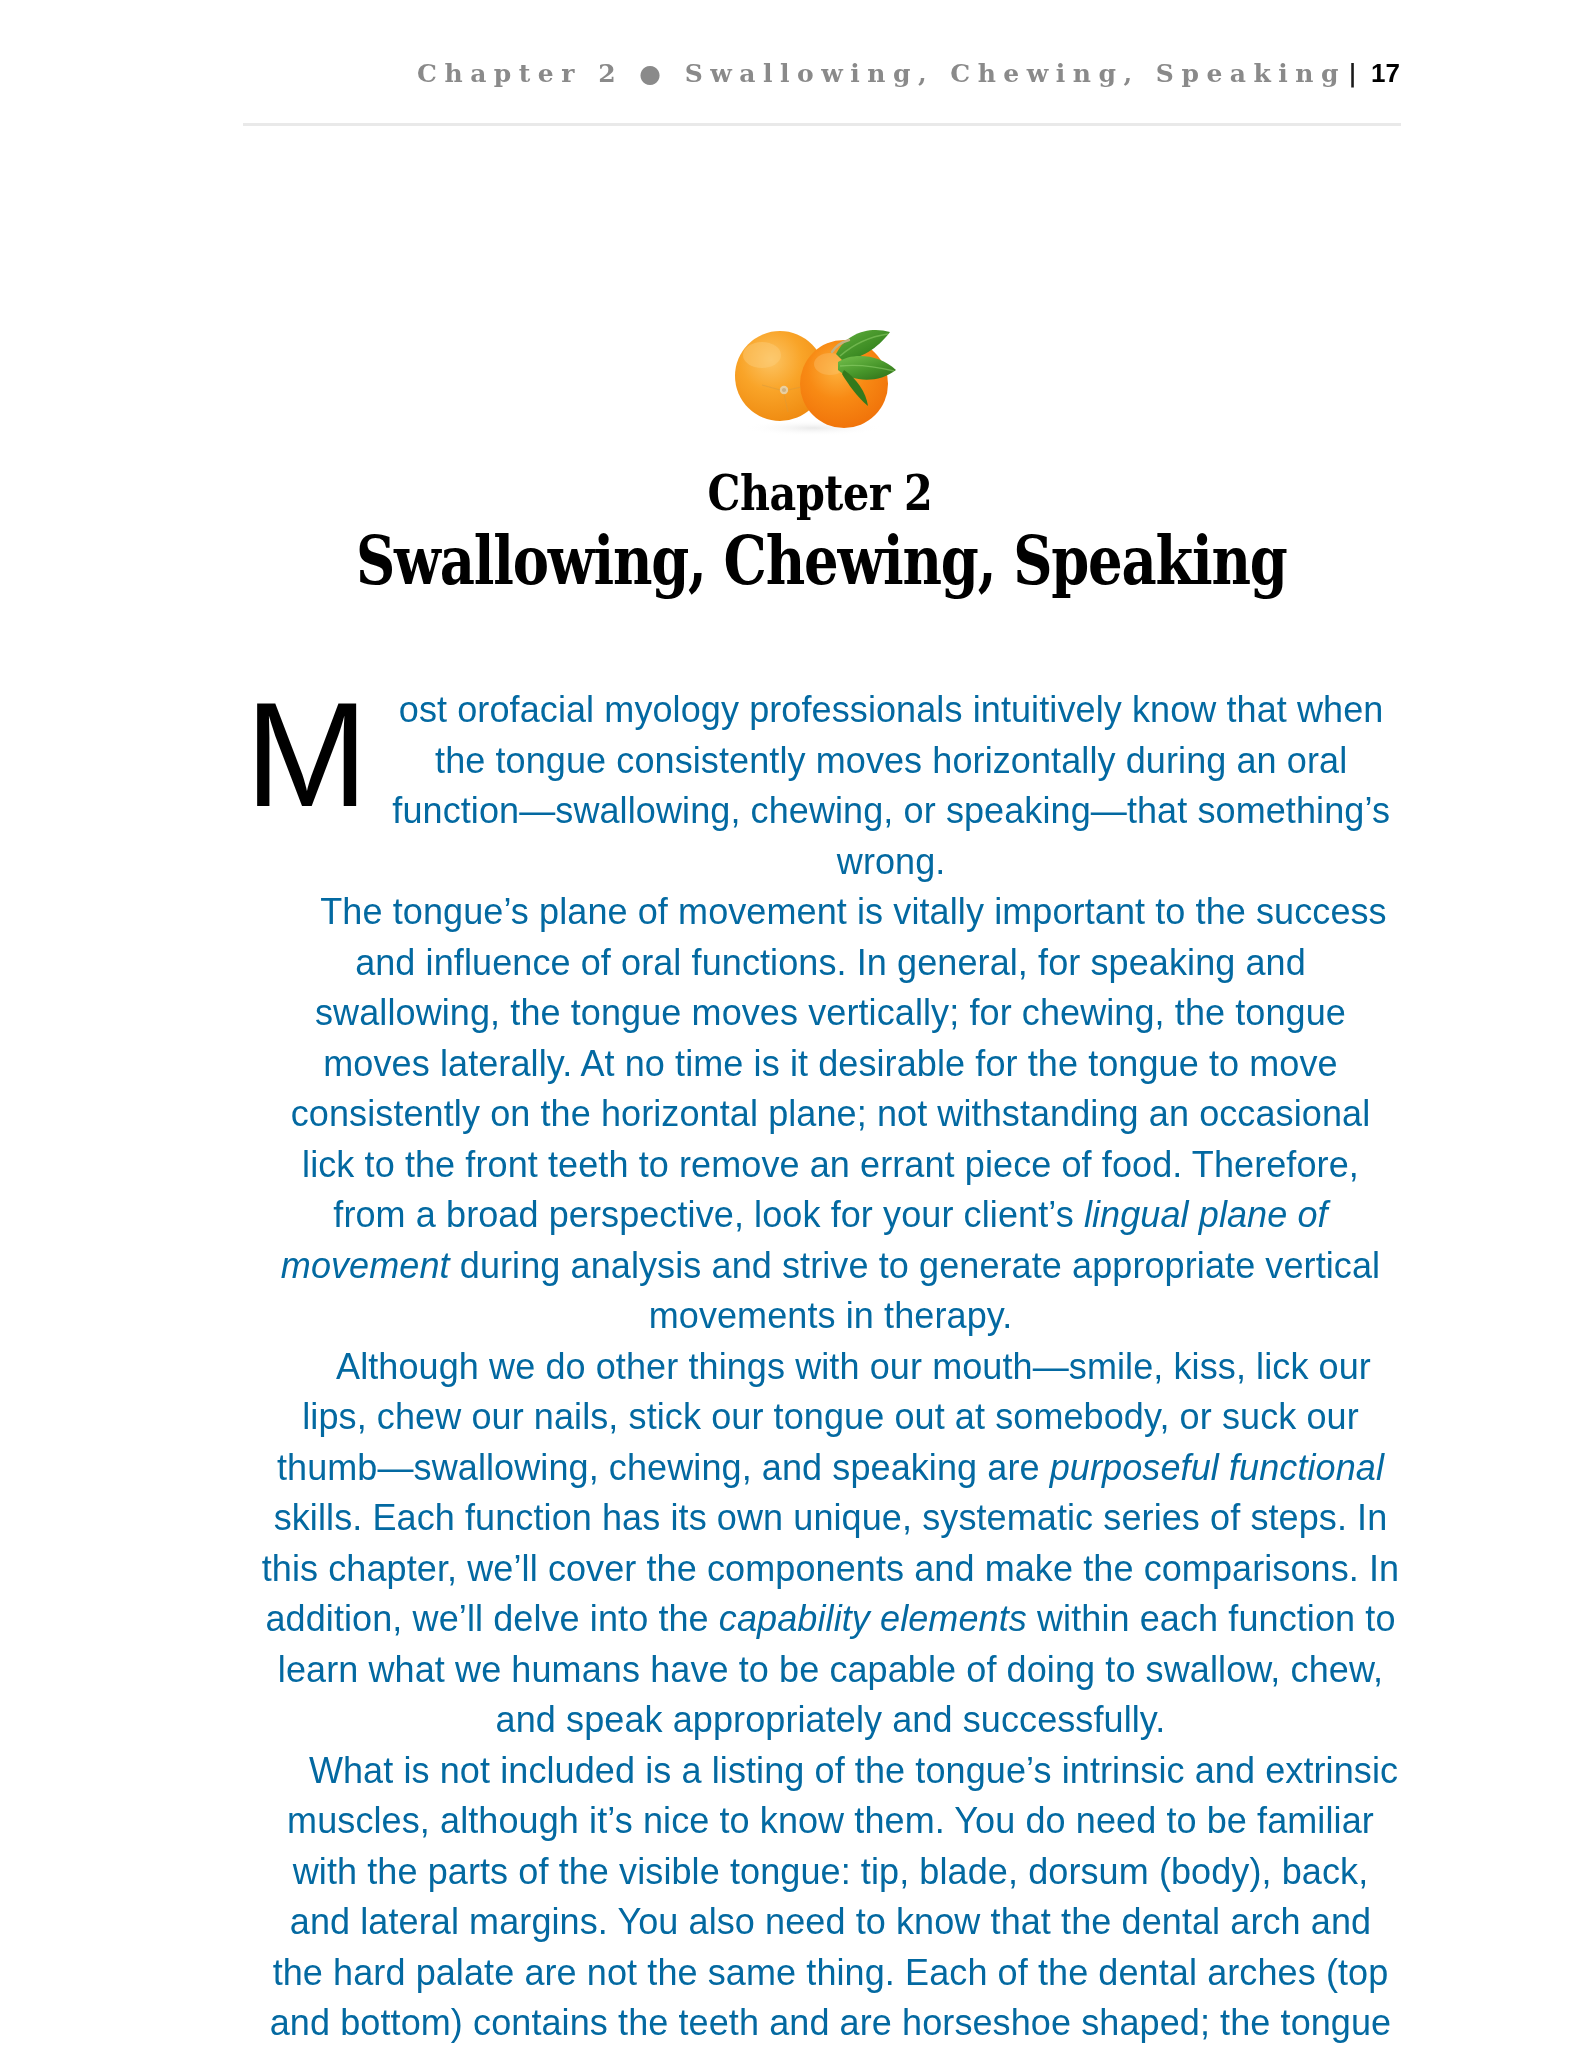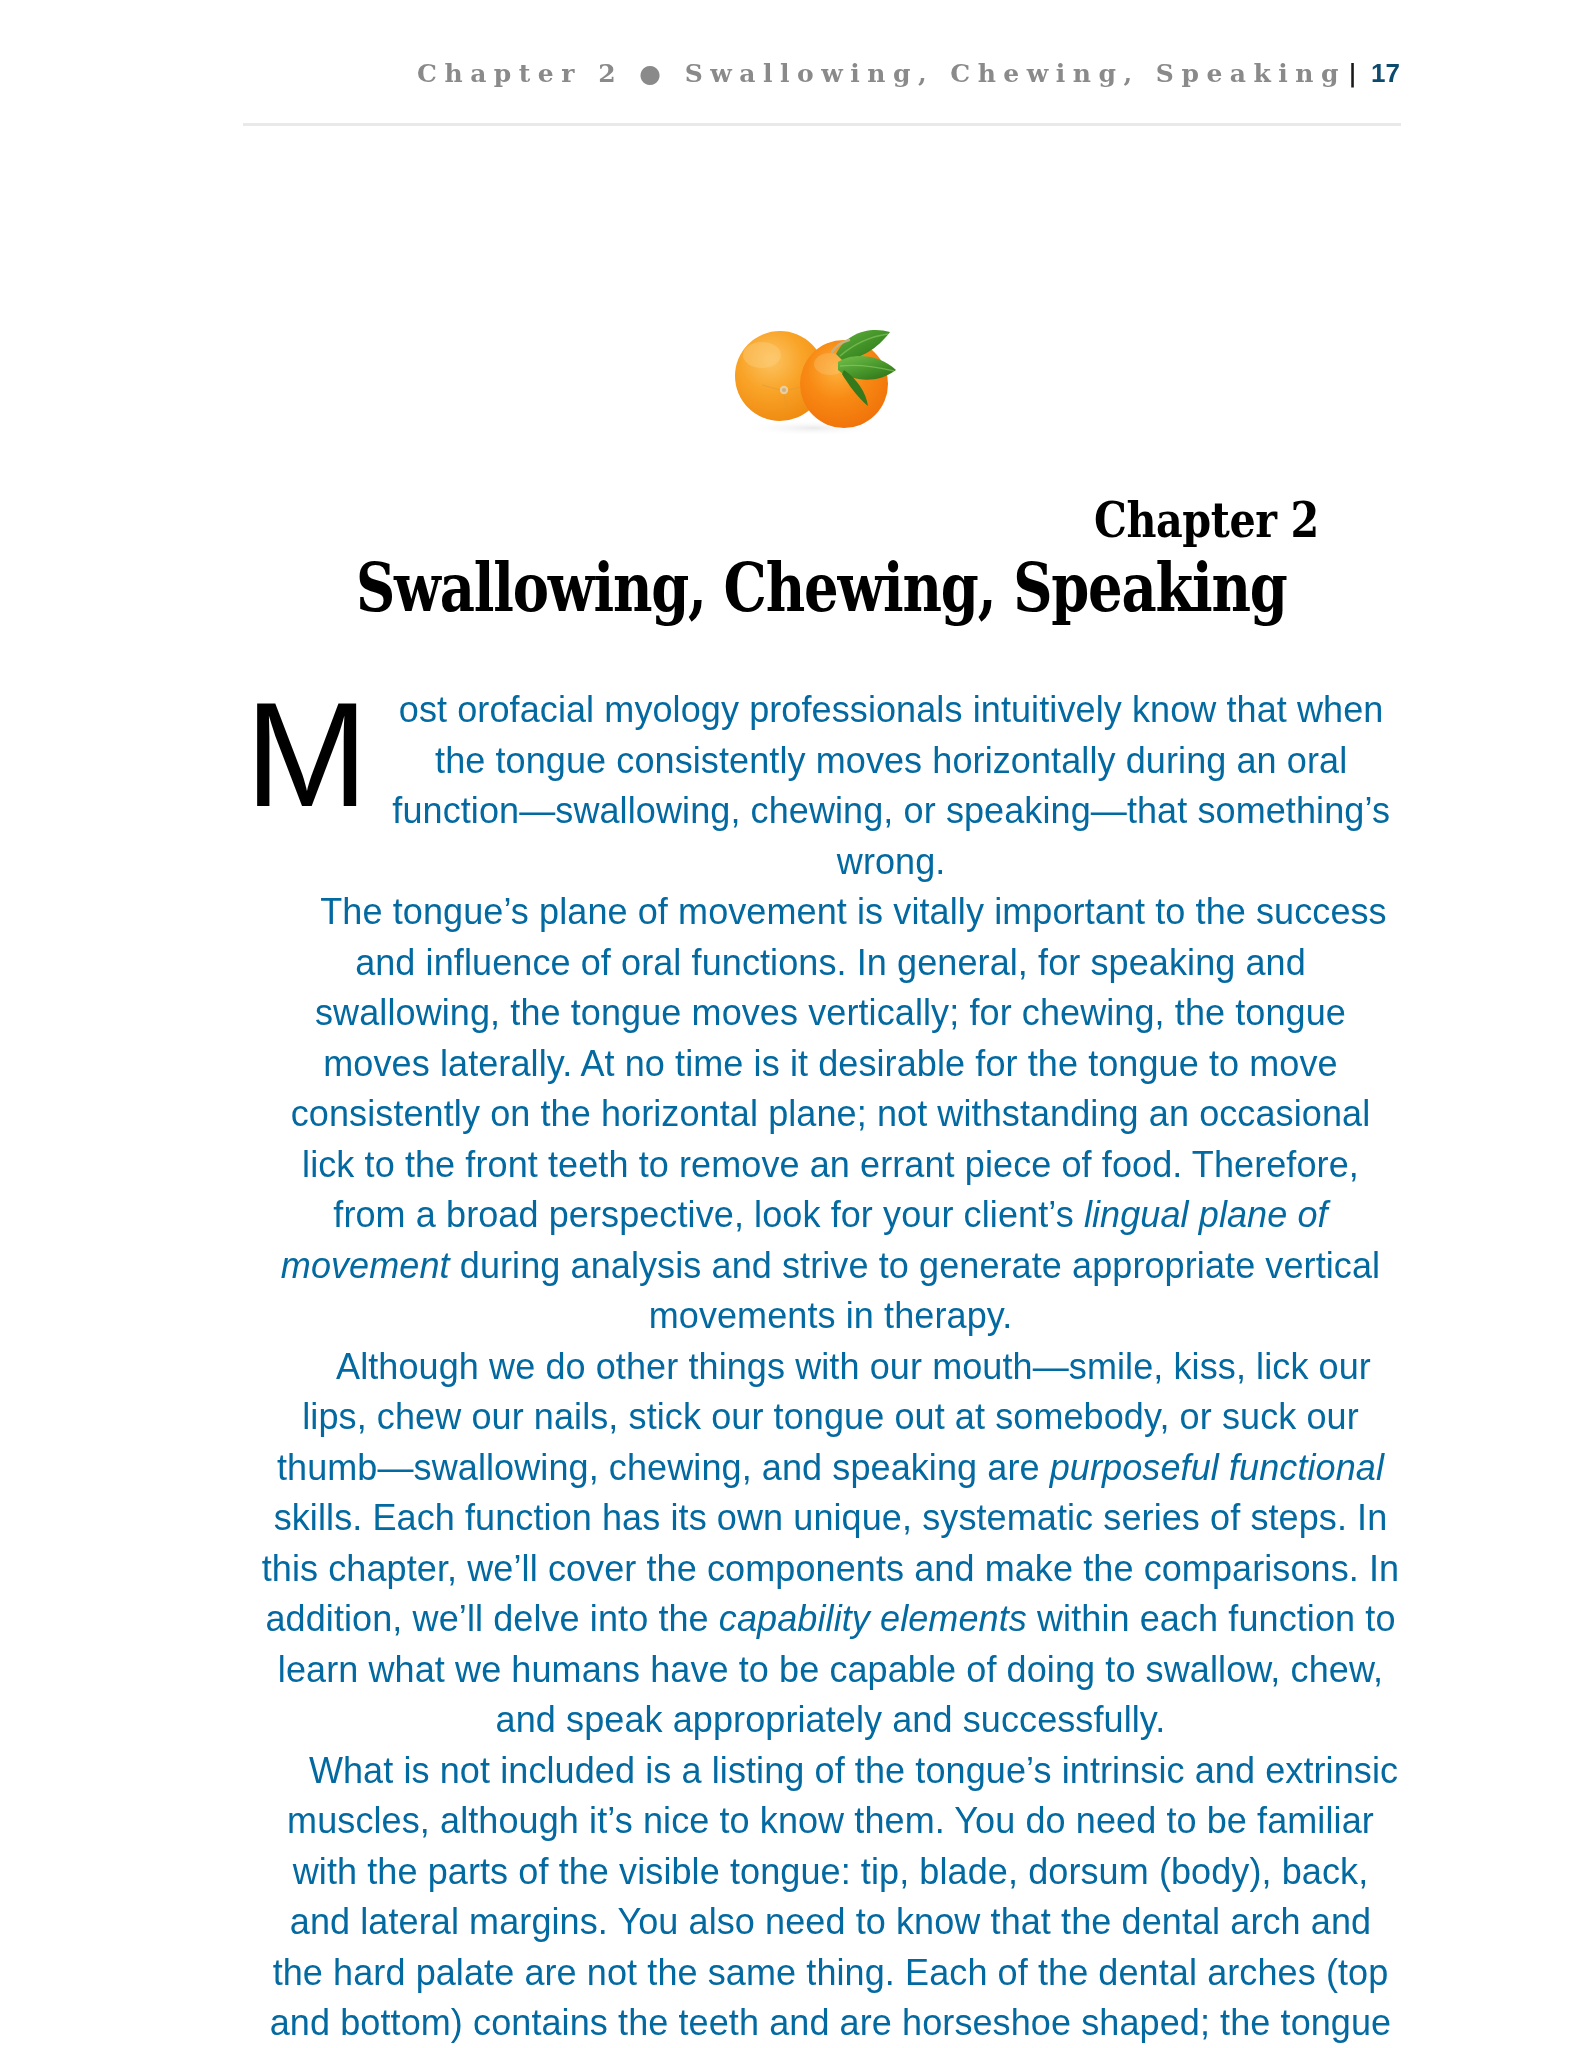--- a/index.html
+++ b/index.html
@@ -38,21 +38,21 @@
     font-size: 25px;
     font-weight: 700;
     color: #1a1a1a;
     letter-spacing: 4px;
     padding-left: 2px;
   }
   .rh-page {
     font-family: "Liberation Sans", sans-serif;
     font-size: 26px;
     font-weight: 700;
-    color: #0c4a6e;
+    color: #000000;
     letter-spacing: 0px;
     padding-left: 10px;
   }
   .head-rule {
     position: absolute;
     left: 243px;
     top: 123px;
     width: 1158px;
     height: 3px;
     background: #e9e9e9;
@@ -65,23 +65,23 @@
     top: 300px;
     width: 190px;
     height: 140px;
   }
   .orange-figure svg { display: block; }
 
   
   .title-block {
     position: absolute;
     left: 240px;
-    top: 495px;
+    top: 468px;
     width: 1160px;
-    text-align: right;
+    text-align: center;
   }
   .chap-num {
     font-family: "DejaVu Serif", "Liberation Serif", serif;
     font-weight: 700;
     font-size: 48px;
     line-height: 1.08;
     letter-spacing: -0.5px;
     transform: scaleX(0.86);
     transform-origin: center center;
     white-space: nowrap;

